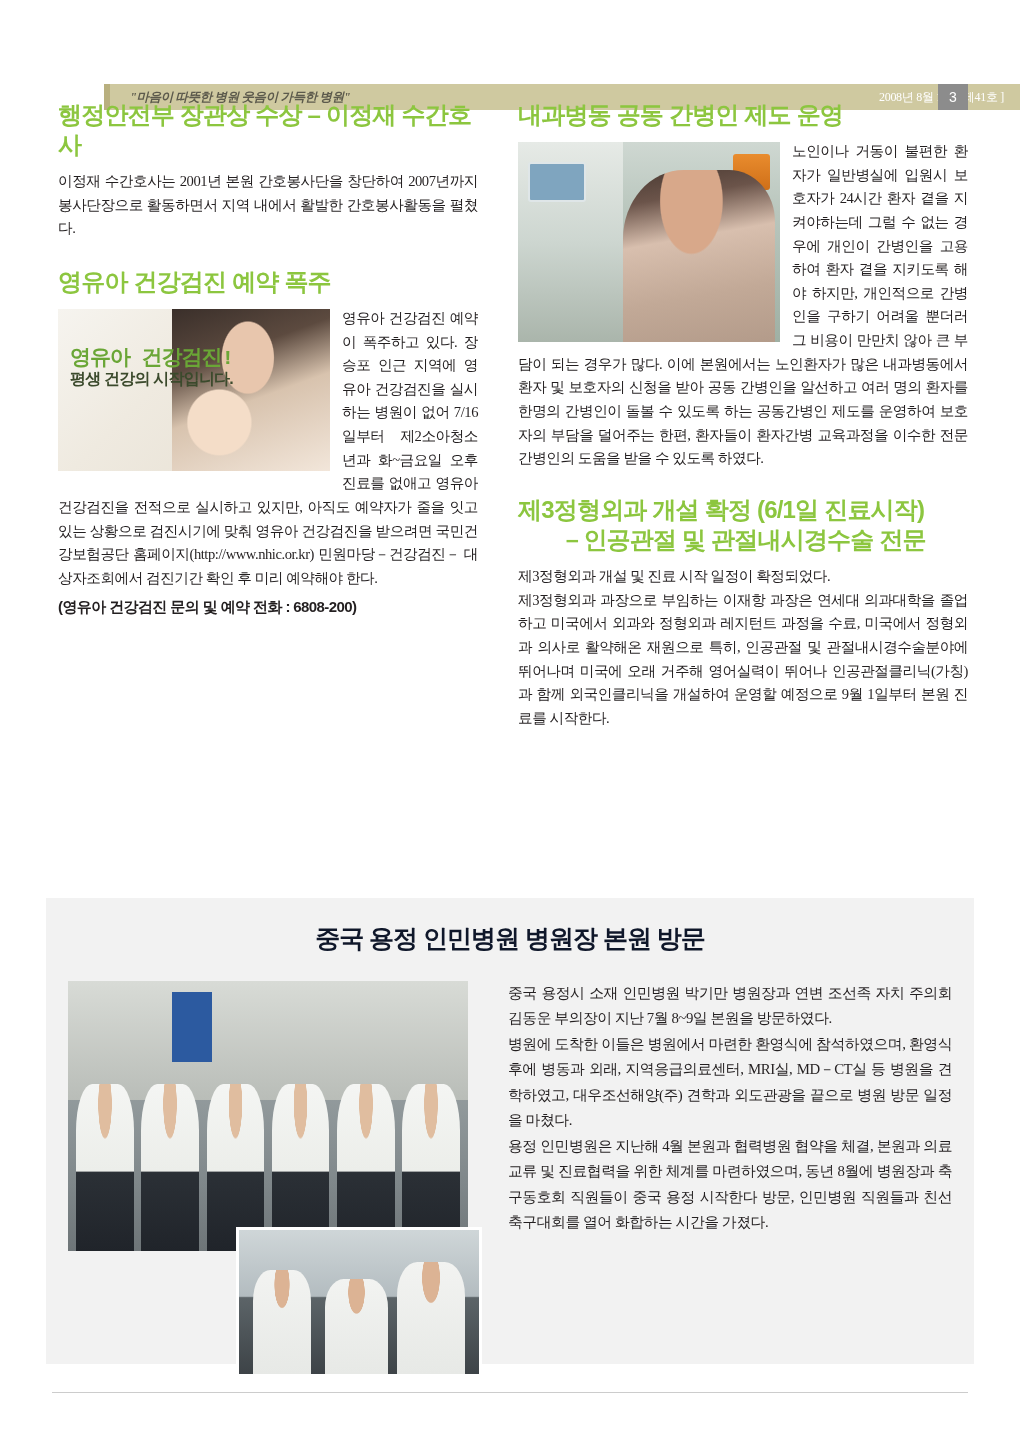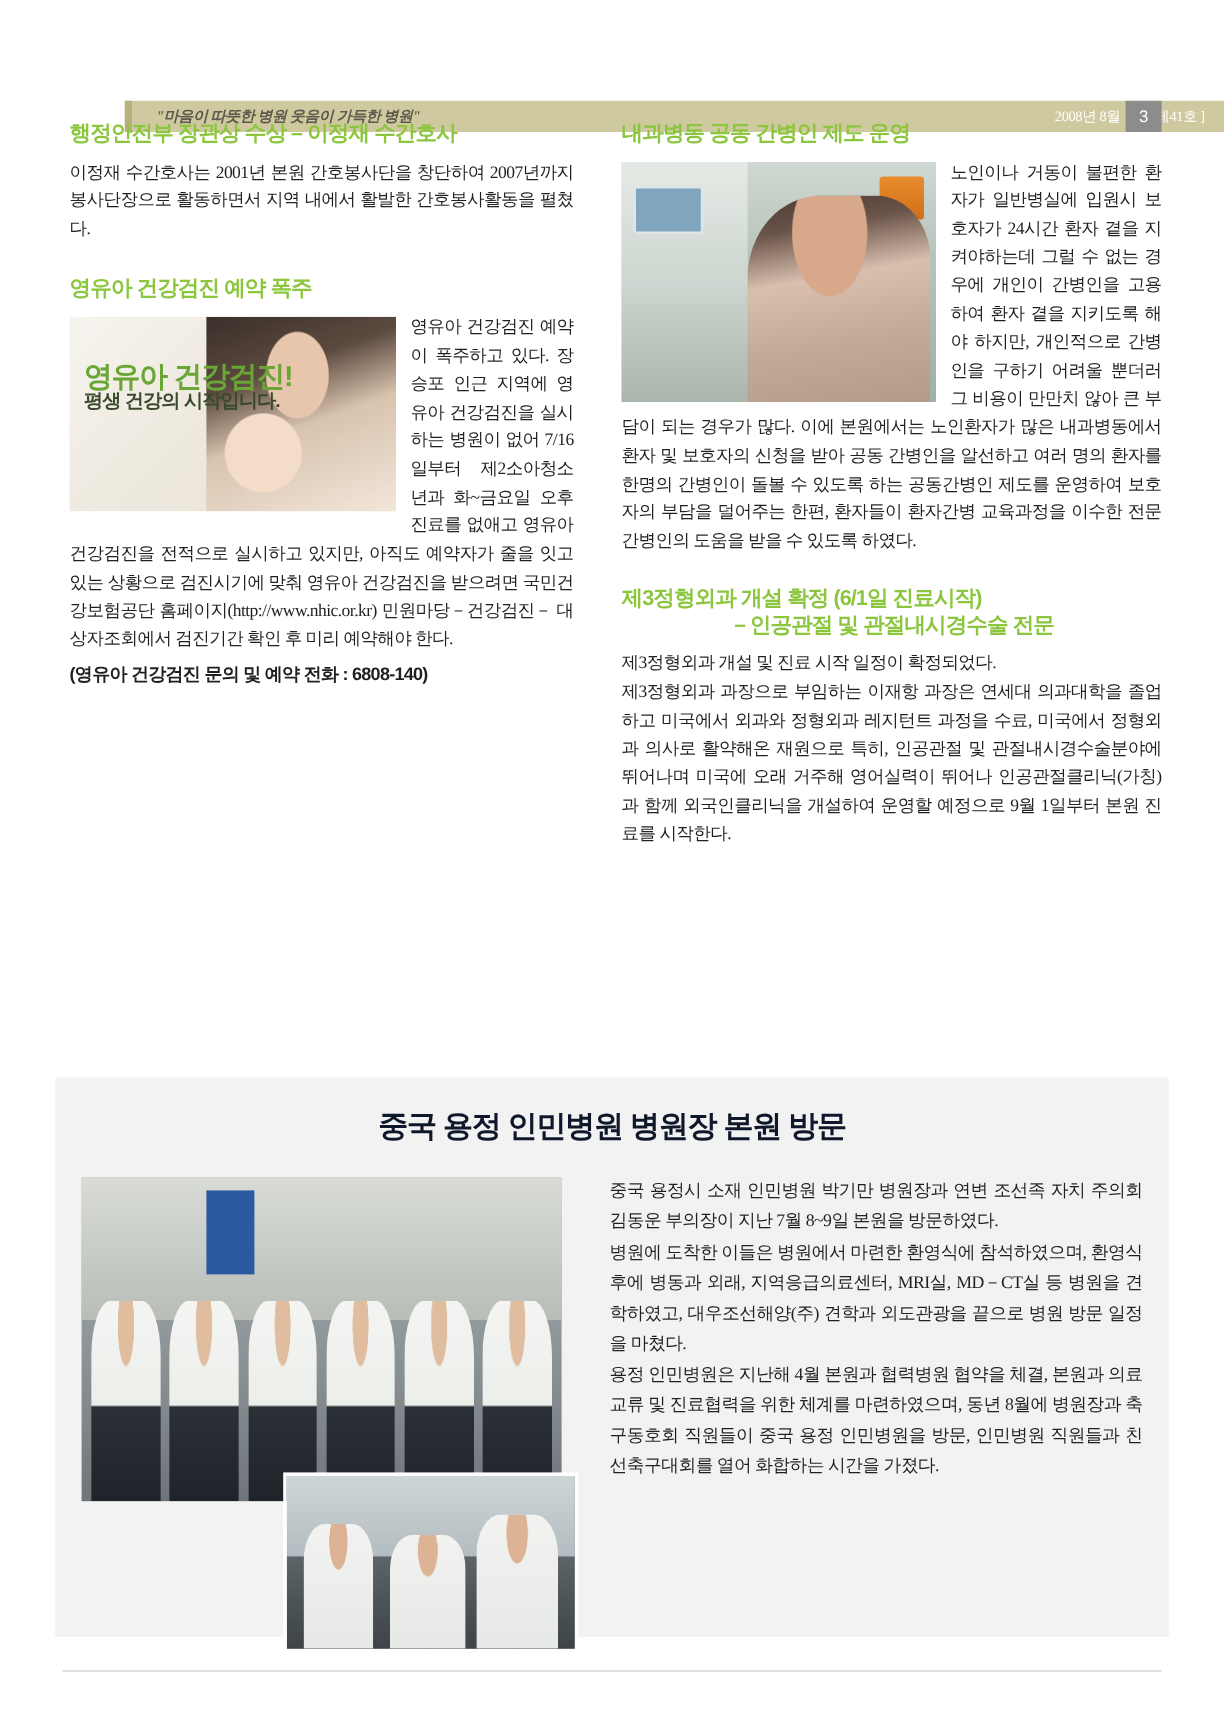--- a/index.html
+++ b/index.html
@@ -69,21 +69,21 @@
   }
   .col-right {
     position: absolute;
     left: 518px; top: 100px;
     width: 450px;
   }
 
   h2.art-title {
     margin: 0 0 10px 0;
     font-family: "Liberation Sans", sans-serif;
-    font-size: 18px;
+    font-size: 24px;
     font-weight: bold;
     color: #8cc63f;
     letter-spacing: -0.8px;
     line-height: 1.25;
   }
   h2.art-title .sub { display: block; text-align: center; }
 
   p.body {
     margin: 0;
     font-size: 14.6px;
@@ -169,22 +169,22 @@
   .ph-baby .woman {
     position: absolute; right: 0; bottom: 0;
     width: 58%; height: 100%;
     background:
       radial-gradient(ellipse at 48% 30%, #e8c6ad 0 22%, rgba(0,0,0,0) 23%),
       radial-gradient(ellipse at 30% 70%, #f4ddc8 0 20%, rgba(0,0,0,0) 21%),
       linear-gradient(160deg, #3a2f2a 0%, #5c4a3f 30%, #d8c3ae 55%, #f2e6da 100%);
   }
   .ph-baby .ad-line1 {
     position: absolute; left: 12px; top: 34px;
-    font-family: Liberation Sans, sans-serif;
-    font-size: 24px; font-weight: bold;
+    font-family: Liberation Mono, monospace;
+    font-size: 21px; font-weight: bold;
     color: #6aa636; letter-spacing: -1px;
     white-space: nowrap;
     z-index: 3;
   }
   .ph-baby .ad-line2 {
     position: absolute; left: 12px; top: 60px;
     font-family: "Liberation Sans", sans-serif;
     font-size: 16px; font-weight: bold;
     color: #3b4a2c; letter-spacing: -0.8px;
     white-space: nowrap;
@@ -359,21 +359,21 @@
       <h2 class="art-title">영유아 건강검진 예약 폭주</h2>
       <div class="clearfix">
         <div class="photo float-left ph-baby">
           <div class="dots"></div>
           <div class="woman"></div>
           <div class="ad-line1">영유아 건강검진!</div>
           <div class="ad-line2">평생 건강의 시작입니다.</div>
         </div>
         <p class="body">영유아 건강검진 예약이 폭주하고 있다. 장승포 인근 지역에 영유아 건강검진을 실시하는 병원이 없어 7/16일부터 제2소아청소년과 화~금요일 오후 진료를 없애고 영유아 건강검진을 전적으로 실시하고 있지만, 아직도 예약자가 줄을 잇고 있는 상황으로 검진시기에 맞춰 영유아 건강검진을 받으려면 국민건강보험공단 홈페이지(http://www.nhic.or.kr) 민원마당－건강검진－ 대상자조회에서 검진기간 확인 후 미리 예약해야 한다.</p>
       </div>
-      <p class="bold-note">(영유아 건강검진 문의 및 예약 전화 : 6808-140)</p>
+      <p class="bold-note">(영유아 건강검진 문의 및 예약 전화 : 6808-200)</p>
     </div>
 
   </div>
 
   <div class="col-right">
 
     <div>
       <h2 class="art-title">내과병동 공동 간병인 제도 운영</h2>
       <div class="clearfix">
         <div class="photo float-left ph-care">
@@ -417,21 +417,21 @@
           <div class="photo ph-meet">
             <div class="wall"></div>
             <div class="m m1"></div>
             <div class="m m2"></div>
             <div class="m m3"></div>
           </div>
         </div>
         <div class="feature-text">
           <p>중국 용정시 소재 인민병원 박기만 병원장과 연변 조선족 자치 주의회 김동운 부의장이 지난 7월 8~9일 본원을 방문하였다.</p>
           <p>병원에 도착한 이들은 병원에서 마련한 환영식에 참석하였으며, 환영식 후에 병동과 외래, 지역응급의료센터, MRI실, MD－CT실 등 병원을 견학하였고, 대우조선해양(주) 견학과 외도관광을 끝으로 병원 방문 일정을 마쳤다.</p>
-          <p>용정 인민병원은 지난해 4월 본원과 협력병원 협약을 체결, 본원과 의료교류 및 진료협력을 위한 체계를 마련하였으며, 동년 8월에 병원장과 축구동호회 직원들이 중국 용정 인민병원을 방문, 인민병원 직원들과 친선축구대회를 열어 화합하는 시간을 가졌다.</p>
+          <p>용정 인민병원은 지난해 4월 본원과 협력병원 협약을 체결, 본원과 의료교류 및 진료협력을 위한 체계를 마련하였으며, 동년 8월에 병원장과 축구동호회 직원들이 중국 용정 시작한다 방문, 인민병원 직원들과 친선축구대회를 열어 화합하는 시간을 가졌다.</p>
         </div>
       </div>
     </div>
   </div>
 
   <div class="footer-rule"></div>
 
 </div>
 
 </body></html>

